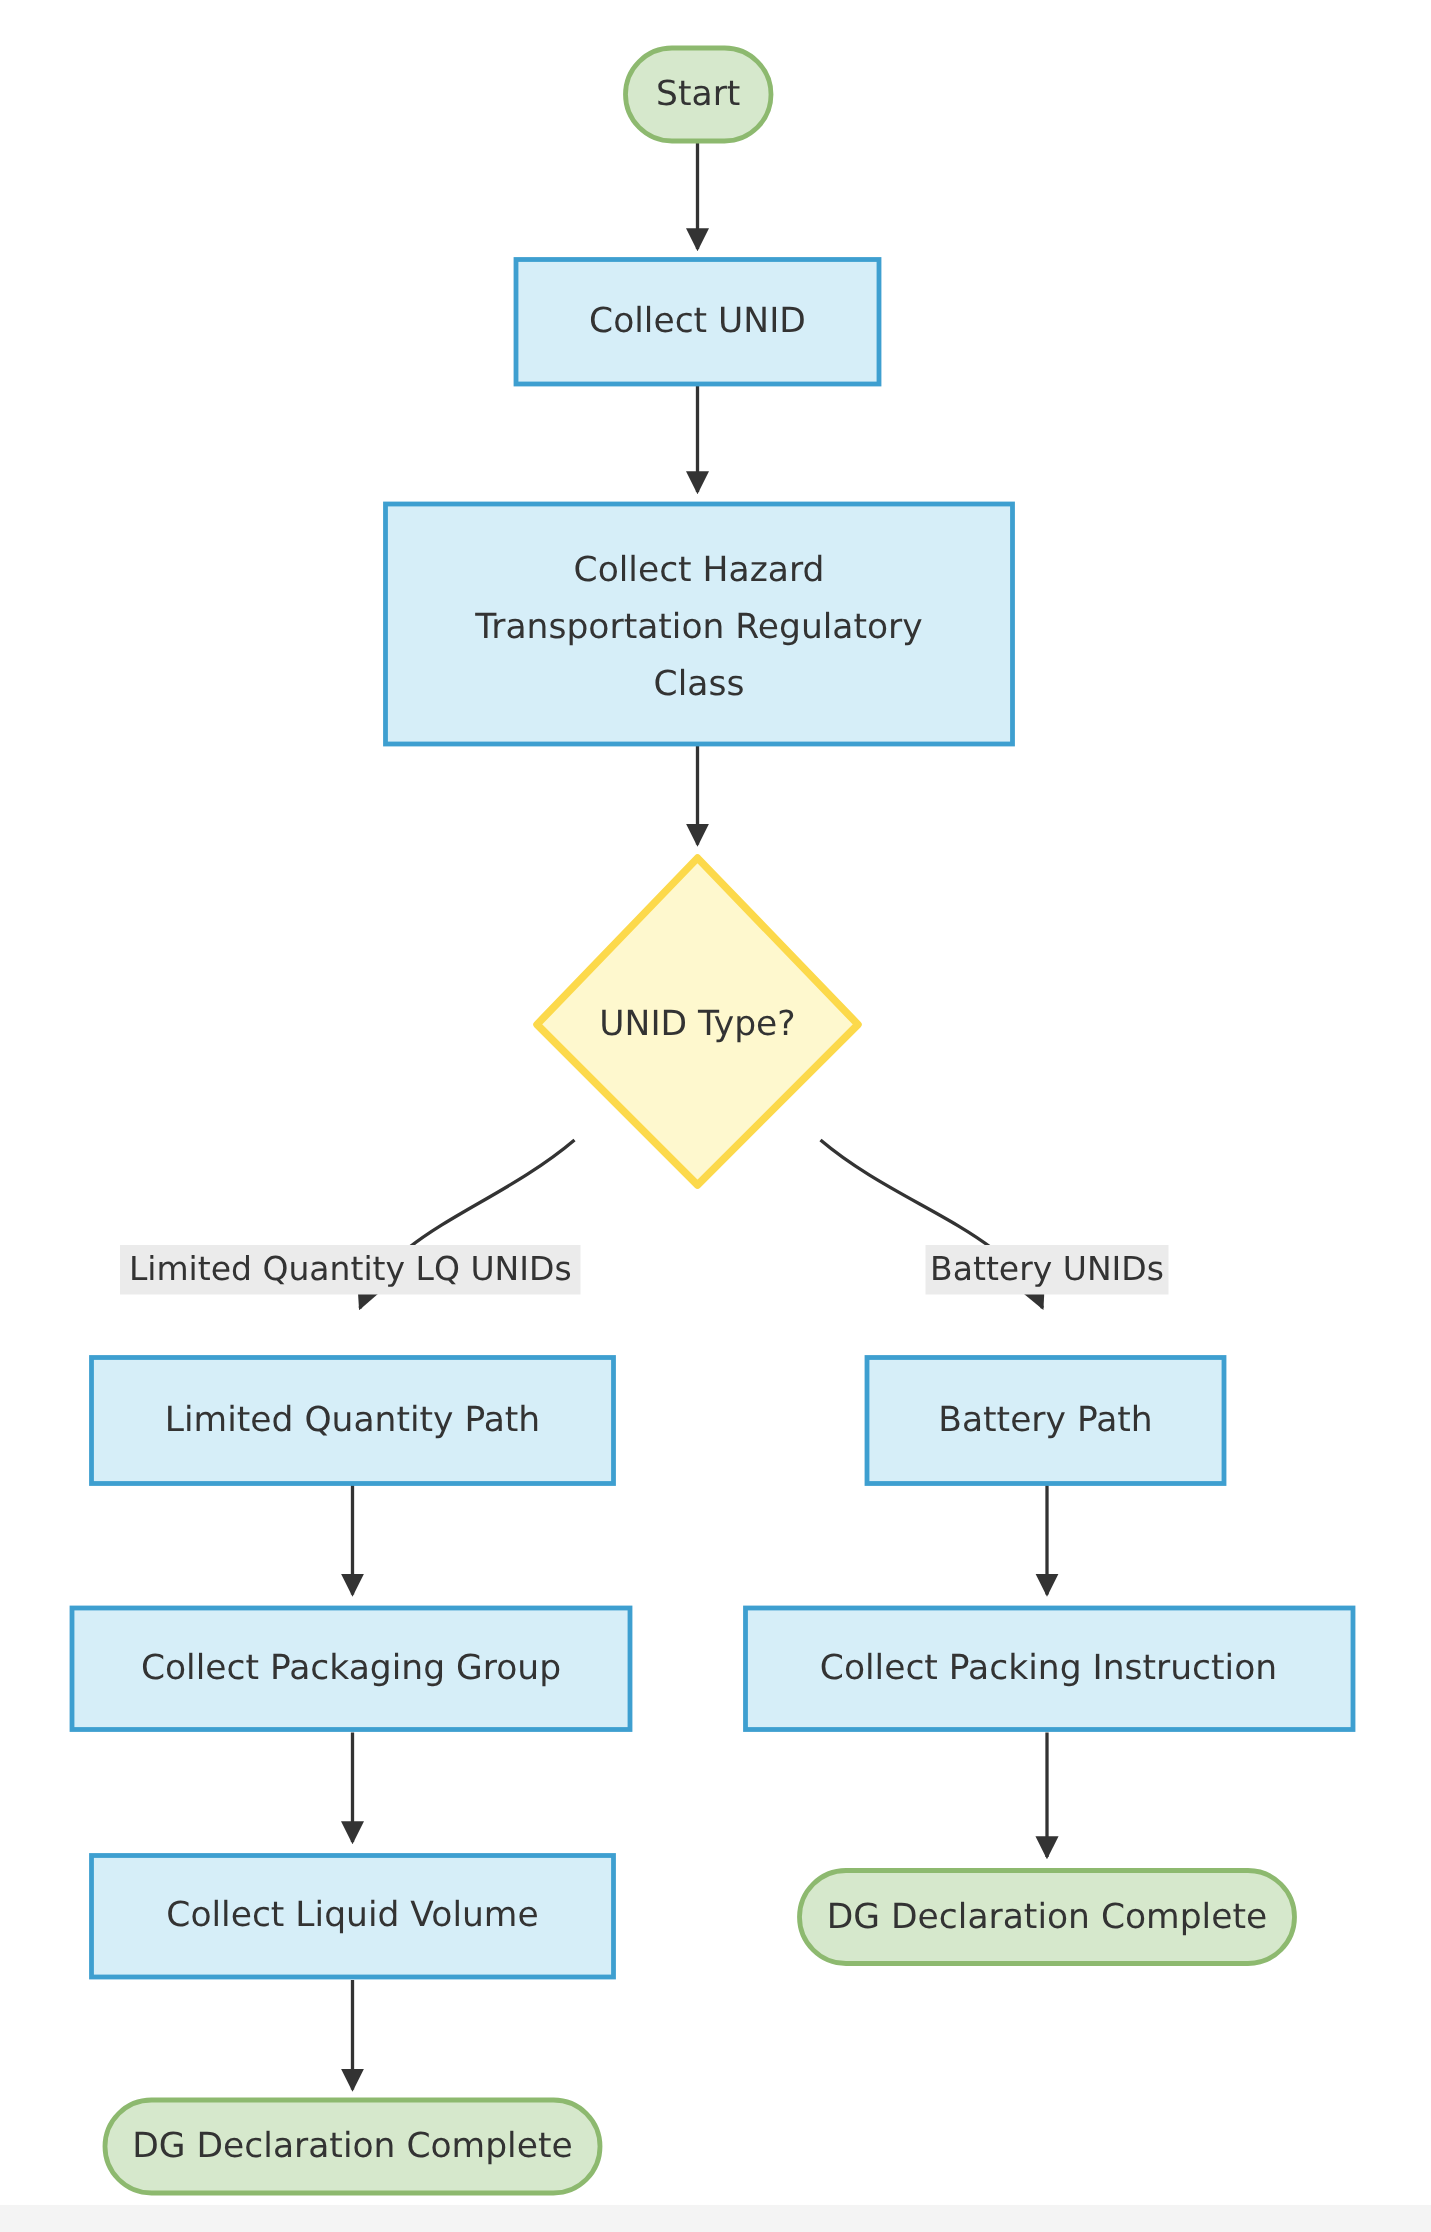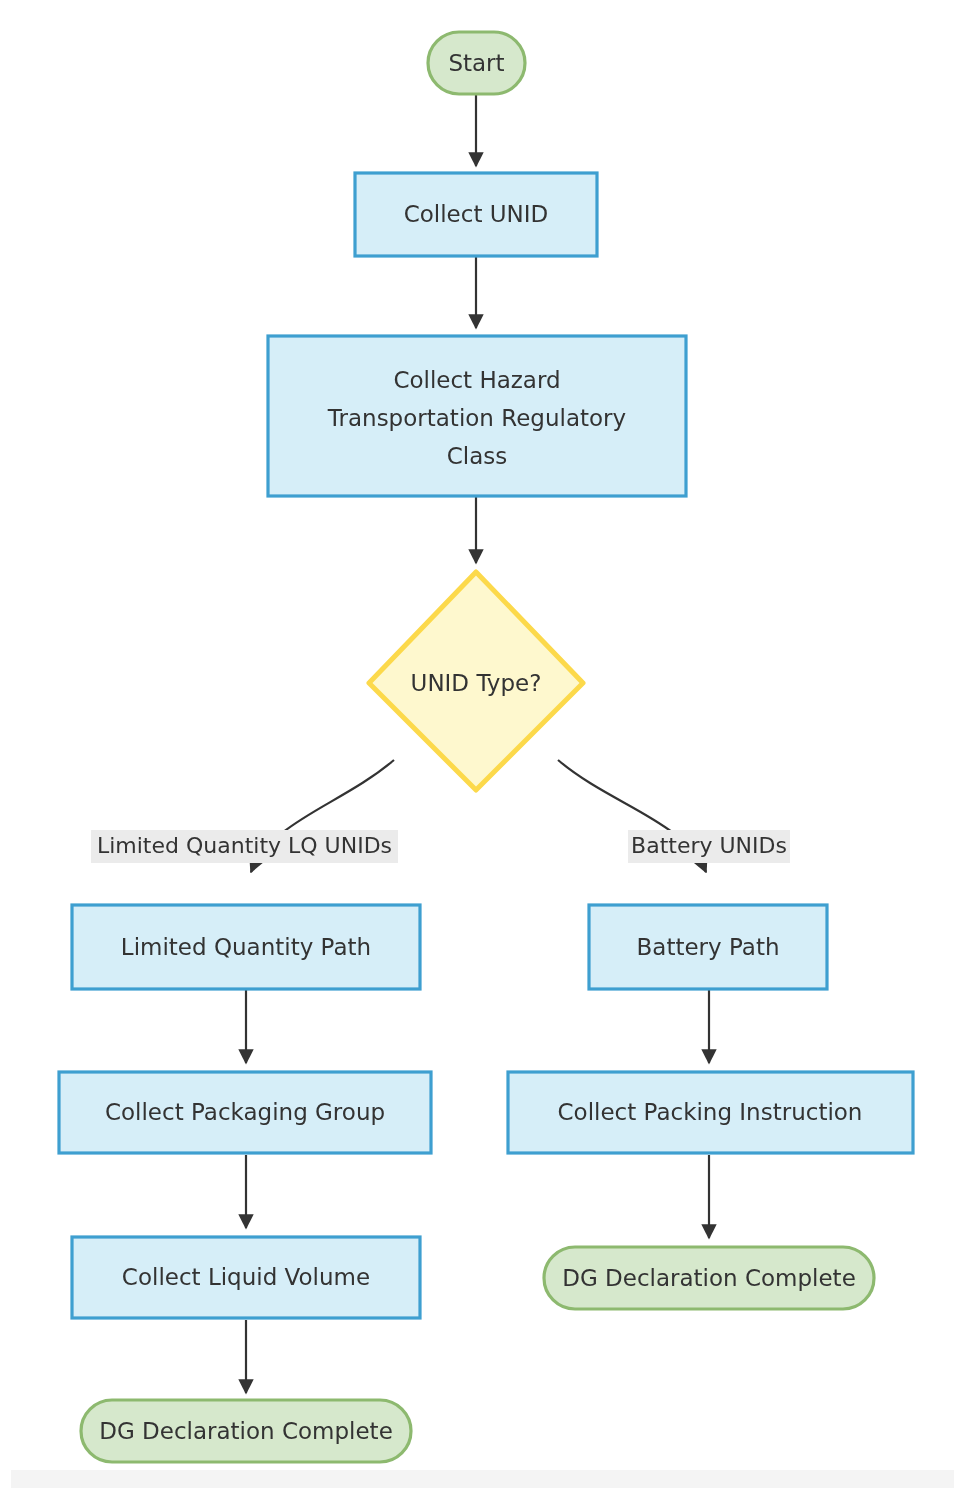--- a/index.html
+++ b/index.html
@@ -13,21 +13,20 @@
     height: 1488px;
     position: relative;
     overflow: hidden;
     font-family: "DejaVu Sans", "Liberation Sans", sans-serif;
   }
   #flow-root {
     position: absolute;
     inset: 0;
     width: 832px;
     height: 1488px;
-    margin-left: 11px;
   }
   .footer-strip {
     position: absolute;
     left: 0;
     bottom: 0;
     width: 954px;
     height: 18px;
     background: #f4f4f4;
   }
   svg { display: block; }

